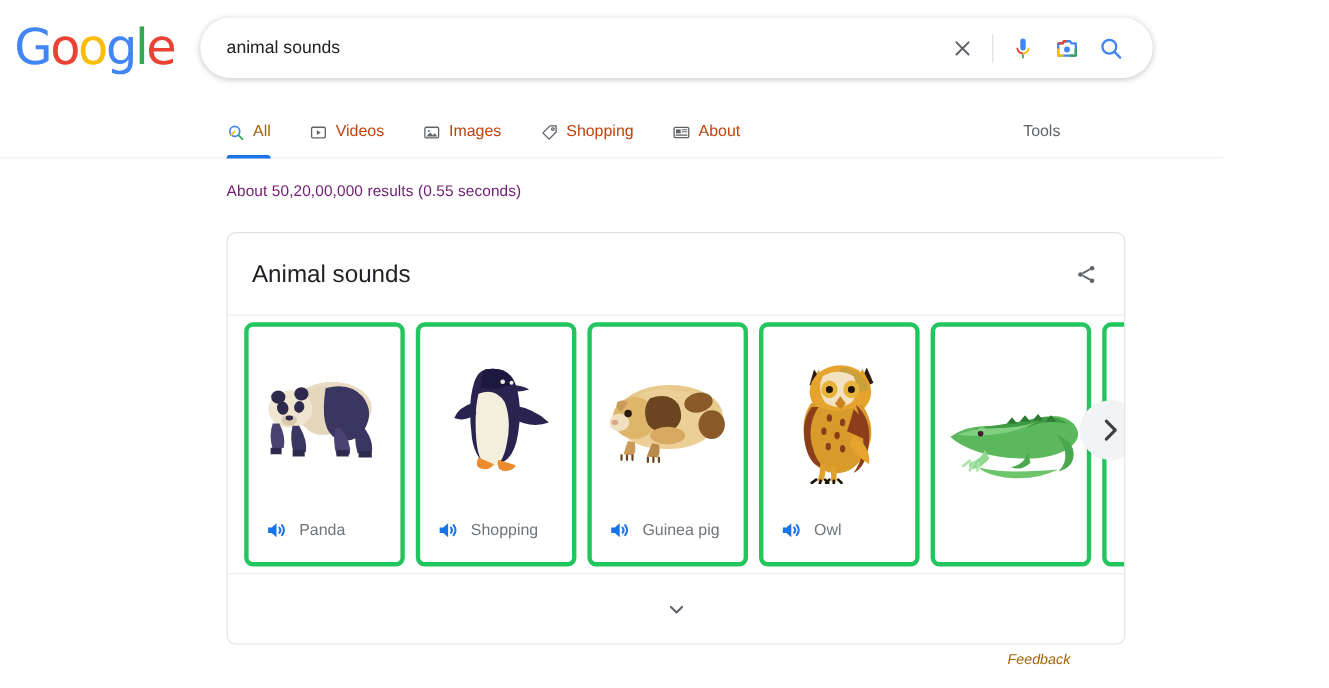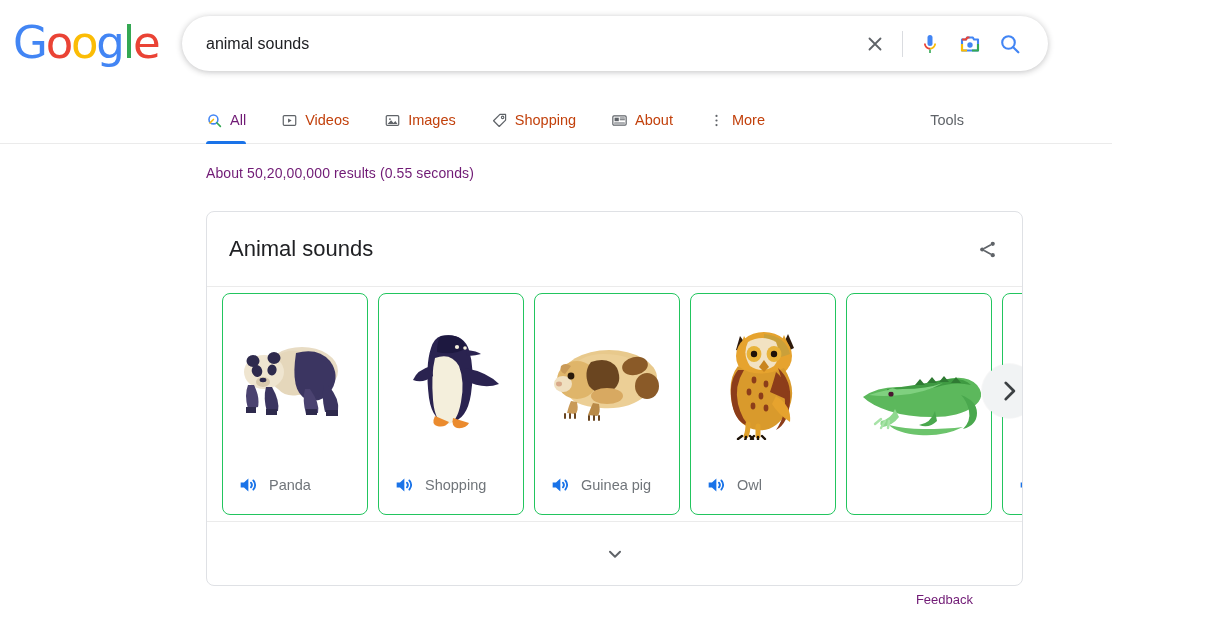--- a/index.html
+++ b/index.html
@@ -52,21 +52,21 @@
     border-bottom: 1px solid #ebebeb;
   }
   .tabs { position: absolute; left: 206px; top: 0; display: flex; height: 48px; }
   .tab {
     display: flex; align-items: center; gap: 7px;
     height: 48px; padding: 0 13px 0 0; margin-right: 22px;
     font-size: 14.5px; color: #c2410c; cursor: pointer;
     position: relative;
   }
   .tab:first-child { padding-left: 0; }
-  .tab.active { color: #701a75; }
+  .tab.active { color: #a16207; }
   .tab.active::after {
     content:""; position:absolute; left:0; right:13px; bottom:0;
     height:3px; background:#1a73e8; border-radius: 3px 3px 0 0;
   }
   .tab .lbl { line-height: 1; }
   .tools-link {
     position: absolute; right: 148px; top: 0; height: 48px;
     display: flex; align-items: center;
     font-size: 14.5px; color: #5f6368; cursor: pointer;
   }
@@ -92,21 +92,21 @@
   .kcard-title { font-size: 22px; color: #202124; font-weight: 400; }
   .share-btn { width:34px; height:34px; display:flex; align-items:center; justify-content:center; cursor:pointer; }
 
   .carousel-wrap { position: relative; height: 234px; padding: 6px 0 0 0; overflow: hidden; }
   .carousel {
     display: flex; gap: 10px; padding: 0 15px;
     position: absolute; left: 0; top: 6px;
   }
   .acard {
     width: 146px; height: 222px; flex: 0 0 146px;
-    border: 1px solid #22c55e; border-radius: 8px;
+    border: 4px solid #22c55e; border-radius: 8px;
     background:#fff; cursor:pointer;
     display:flex; flex-direction: column;
     overflow:hidden;
   }
   .acard-img { flex:1; display:flex; align-items:center; justify-content:center; padding: 8px; }
   .acard-foot {
     height: 48px; display:flex; align-items:center; gap: 10px;
     padding: 0 0 10px 14px;
   }
   .acard-label { font-size: 14.5px; color: #70757a; white-space: nowrap; }
@@ -120,21 +120,21 @@
     box-shadow: 0 0 0 1px rgba(0,0,0,.03);
   }
 
   .kcard-expand {
     height: 64px; border-top: 1px solid #ebebeb;
     display:flex; align-items:center; justify-content:center; cursor:pointer;
   }
 
   .feedback {
     position: absolute; right: 139px; top: 592px;
-    font-size: 13px; color: #701a75; cursor: pointer;
+    font-size: 13px; font-style: italic; color: #a16207; cursor: pointer;
   }
 </style>
 </head>
 <body>
 
 <div class="page">
 
   <div class="header">
 
     <div class="logo" id="logo"><span style="color: rgb(66, 133, 244);">G</span><span style="color: rgb(234, 67, 53);">o</span><span style="color: rgb(251, 188, 5);">o</span><span style="color: rgb(66, 133, 244);">g</span><span style="color: rgb(52, 168, 83);">l</span><span style="color: rgb(234, 67, 53);">e</span></div>
@@ -224,30 +224,20 @@
         </div>
         <div class="tab">
           <span style="display: flex;">
             <svg width="17" height="17" viewBox="0 0 24 24">
       <rect x="2.6" y="5.4" width="18.8" height="13.2" rx="1.6" fill="none" stroke="#5f6368" stroke-width="1.7"></rect>
       <rect x="5" y="8" width="6" height="5" fill="#5f6368"></rect>
       <path d="M13 8.4 H19 M13 11 H19 M5 15.4 H19" stroke="#5f6368" stroke-width="1.5" stroke-linecap="round"></path>
     </svg>
           </span>
           <span class="lbl">About</span>
-        </div>
-        <div class="tab">
-          <span style="display: flex;">
-            <svg width="17" height="17" viewBox="0 0 24 24">
-      <circle cx="12" cy="5.6" r="1.55" fill="#5f6368"></circle>
-      <circle cx="12" cy="12" r="1.55" fill="#5f6368"></circle>
-      <circle cx="12" cy="18.4" r="1.55" fill="#5f6368"></circle>
-    </svg>
-          </span>
-          <span class="lbl">More</span>
         </div>
       </div>
     <div class="tools-link">Tools</div>
   </div>
 
   <div class="stats">About 50,20,00,000 results (0.55 seconds)</div>
 
   <div class="kcard">
 
     <div class="kcard-head">

